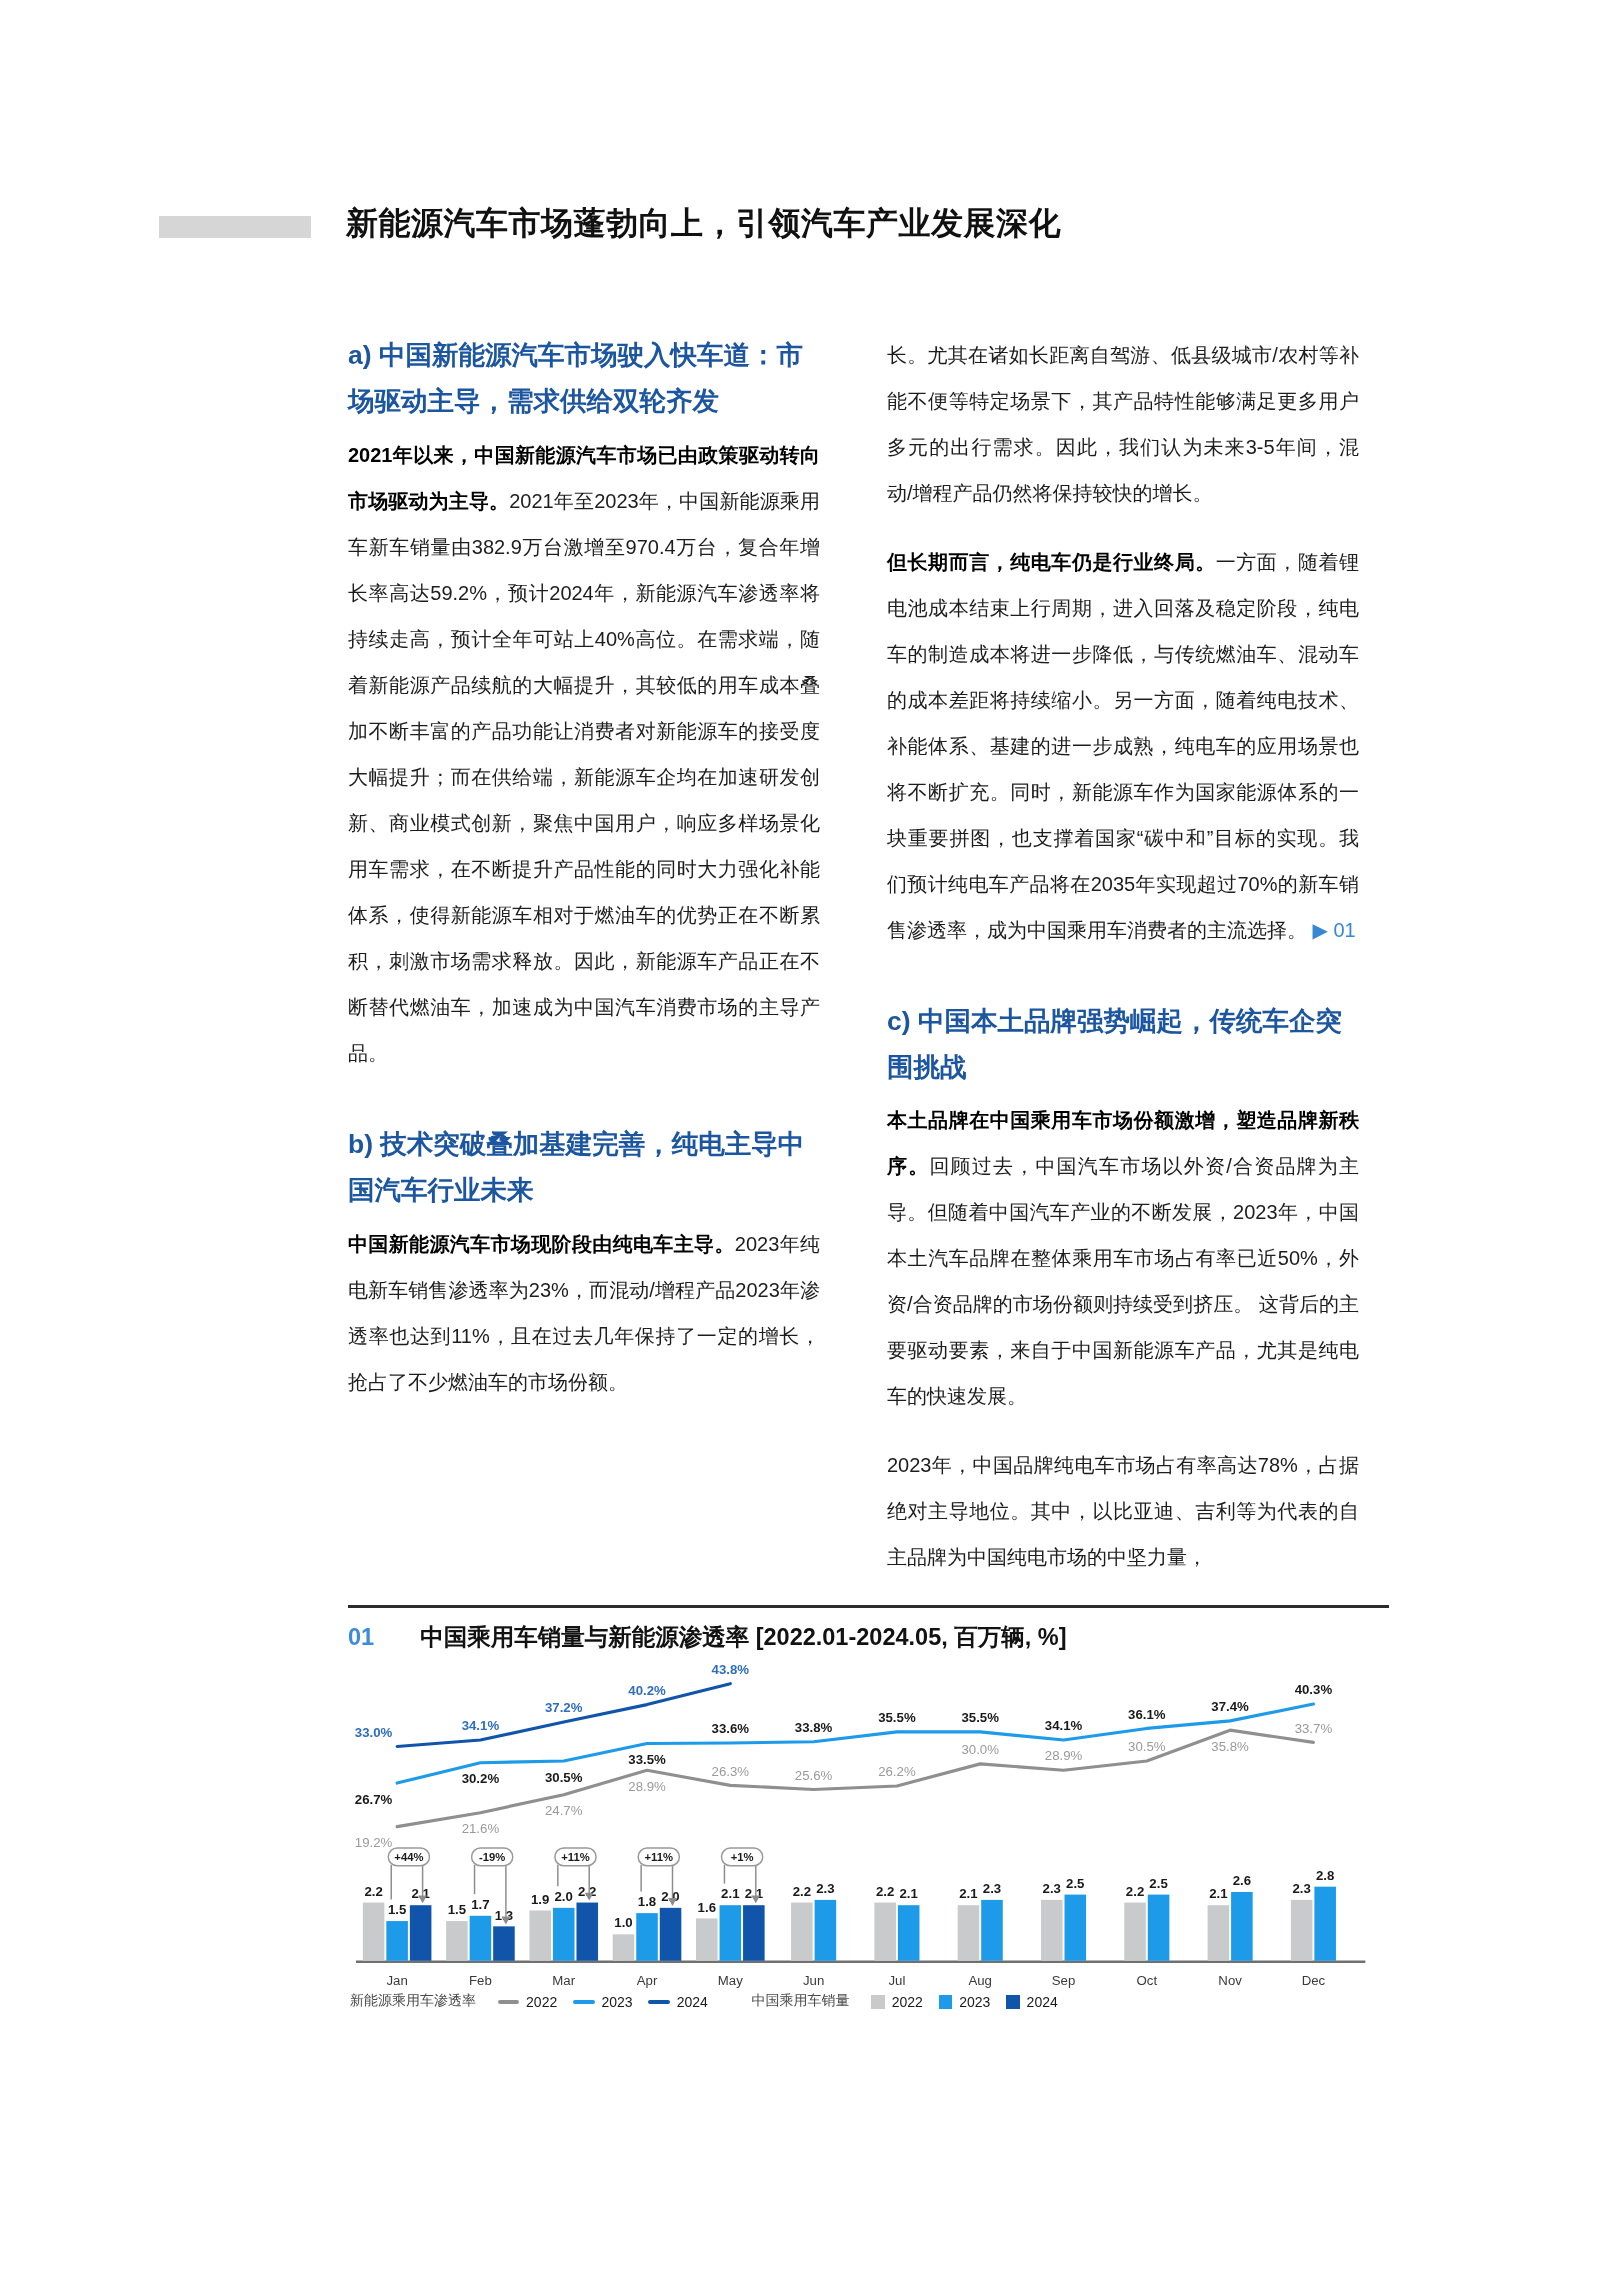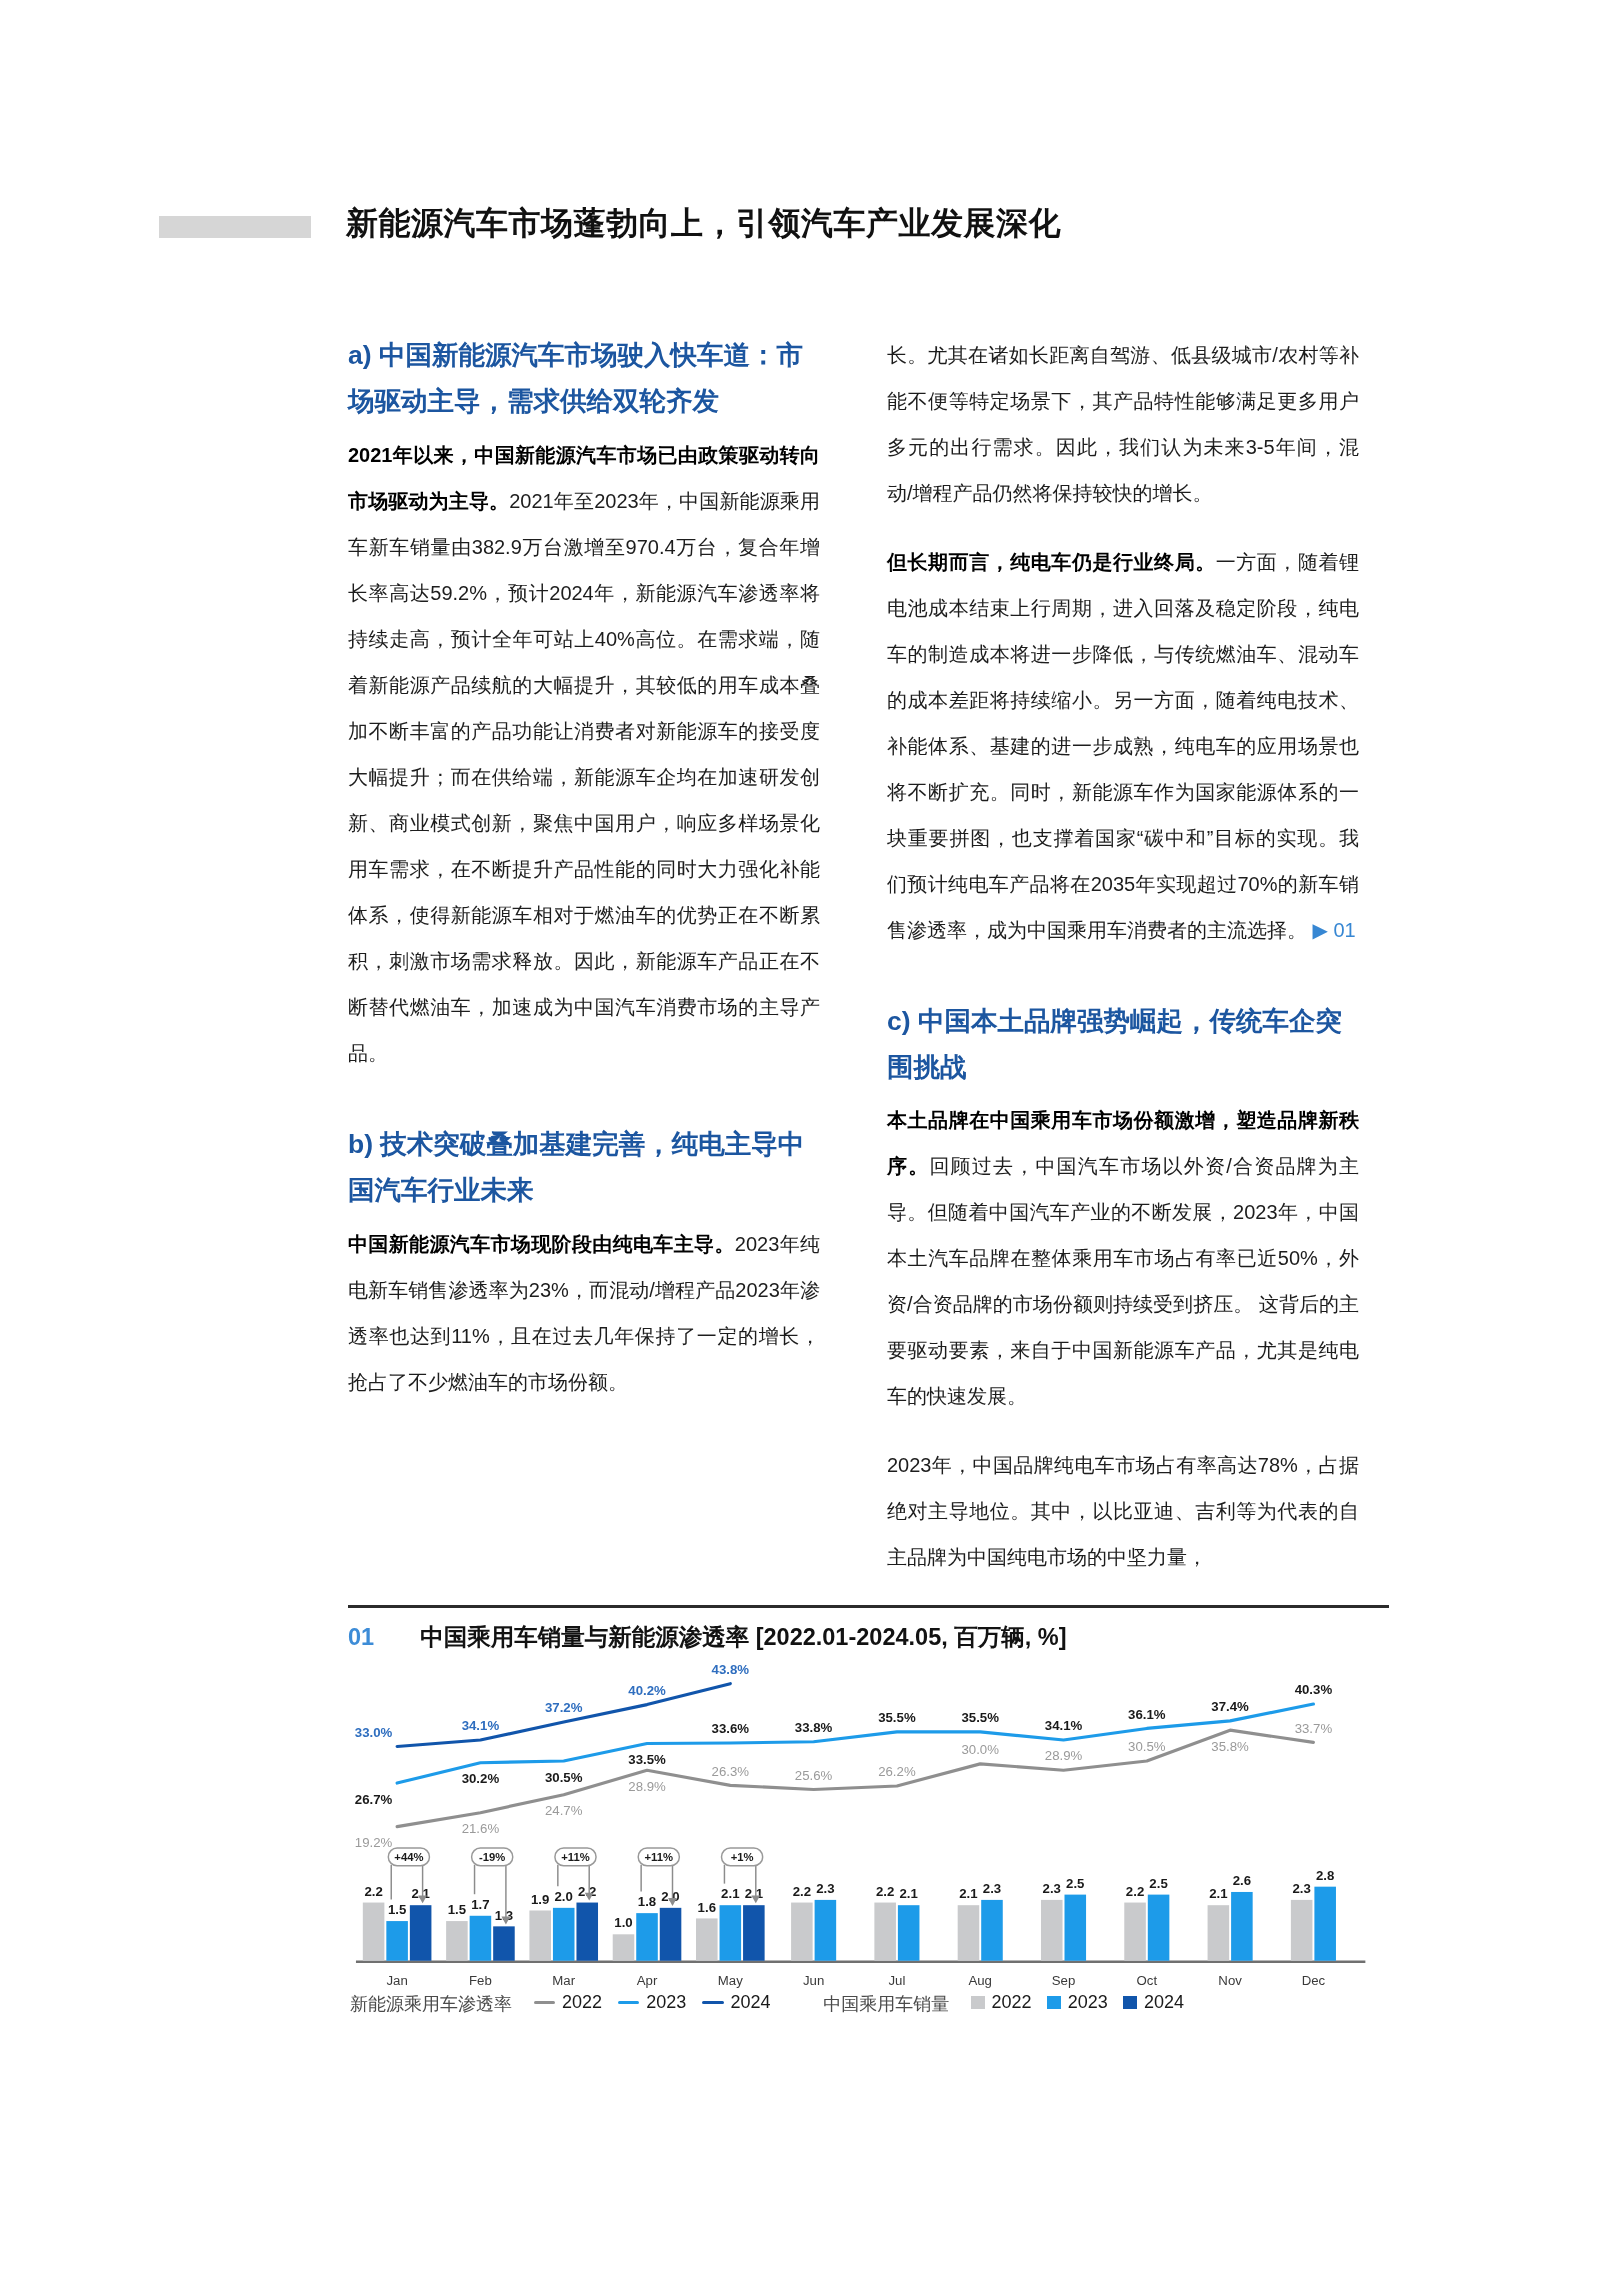--- a/index.html
+++ b/index.html
@@ -21,23 +21,23 @@
   .col b{color:#000;}
   .figref{color:var(--figref-blue);font-weight:normal;white-space:nowrap;}
 
   .fig{position:absolute;left:348px;top:1588px;width:1041px;height:568px;margin:0;}
   .fig-rule{position:absolute;left:0;top:16.7px;width:1041px;height:2.9px;background:#2b2b2b;}
   .fig-head{position:absolute;left:0;top:33px;white-space:nowrap;text-align:right;}
   .fig-num{font-size:23.5px;font-weight:bold;color:var(--fig-num-blue);}
   .fig-title{font-size:23.5px;font-weight:bold;color:#121212;margin-left:46px;}
   #chart-svg{position:absolute;left:0;top:67px;width:1041px;height:343px;}
 
-  .legend{position:absolute;left:2px;top:404px;display:flex;align-items:flex-start;font-size:18px;color:#1a1a1a;white-space:nowrap;}
+  .legend{position:absolute;left:2px;top:404px;display:flex;align-items:flex-end;font-size:14px;color:#1a1a1a;white-space:nowrap;}
   .lg-cap{color:#4a4a4a;margin-right:21.6px;}
-  .lg-cap2{margin-left:37px;}
+  .lg-cap2{margin-left:28px;}
   .lg-item{display:inline-flex;align-items:center;margin-right:15.7px;}
   .sw-line{display:inline-block;width:21.6px;height:3.4px;border-radius:2px;margin-right:6.9px;}
   .sw-box{display:inline-block;width:13.7px;height:13.7px;margin-right:6.9px;}
   .fig-footnote{position:absolute;left:2px;top:441px;font-size:14.7px;color:#9b9b9b;}
   .fig-source{position:absolute;left:9.8px;top:498px;font-size:17.6px;color:#1a1a1a;margin-top:28px;}
 
   .page-footer{position:absolute;left:302px;top:2197px;display:flex;align-items:baseline;gap:17.6px;}
   .pg-num{font-size:16.7px;font-weight:bold;color:#000;}
   .pg-text{font-size:14px;color:#2f2f2f;letter-spacing:0.5px;}
 </style>

